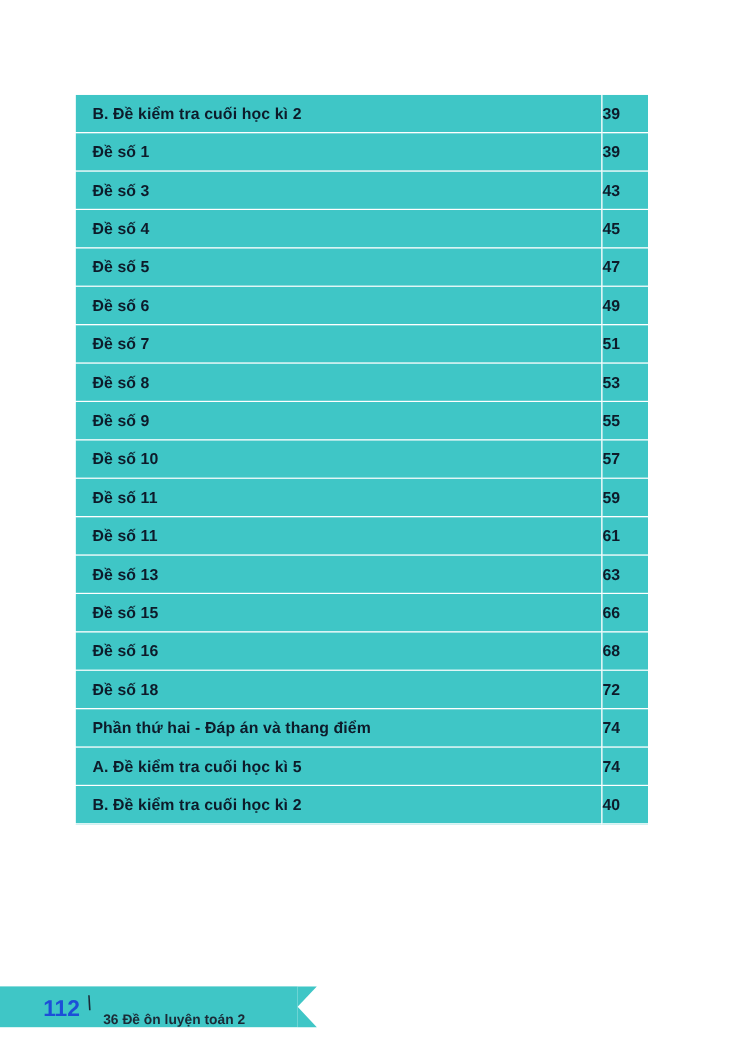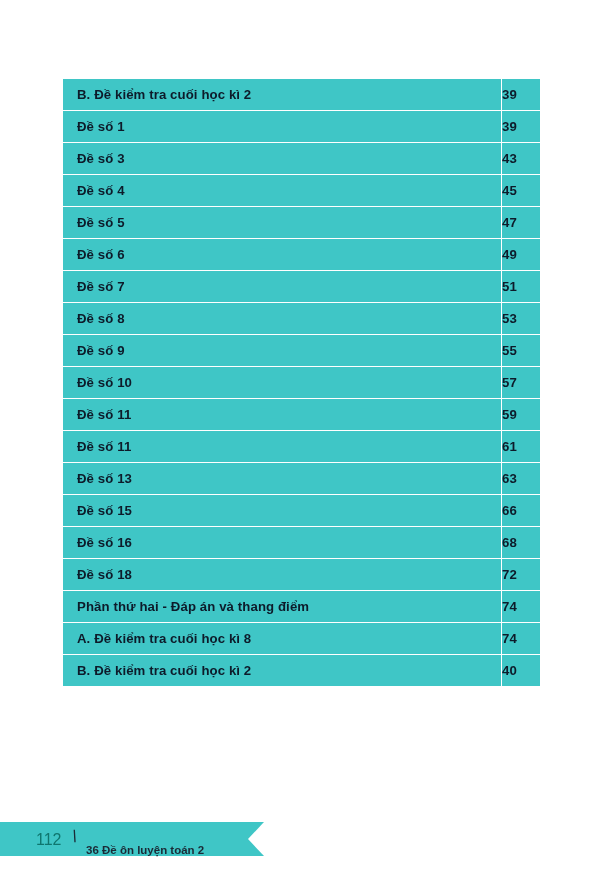--- a/index.html
+++ b/index.html
@@ -67,23 +67,23 @@
     width: 0;
     height: 0;
     border-top: 17px solid #3fc6c6;
     border-bottom: 17px solid #3fc6c6;
     border-right: 16px solid transparent;
   }
   .footer-page {
     position: absolute;
     left: 36px;
     top: 9px;
-    font-size: 16px;
-    font-weight: normal;
-    color: #0f766e;
+    font-size: 19px;
+    font-weight: bold;
+    color: #1d4ed8;
   }
   .footer-slash {
     position: absolute;
     left: 72px;
     top: 5px;
     font-size: 17px;
     color: #1b2a36;
     transform: skewX(-12deg);
   }
   .footer-title {
@@ -164,21 +164,21 @@
         </tr>
         <tr>
           <td class="label-col">Đề số 18</td>
           <td class="page-col">72</td>
         </tr>
         <tr>
           <td class="label-col">Phần thứ hai - Đáp án và thang điểm</td>
           <td class="page-col">74</td>
         </tr>
         <tr>
-          <td class="label-col">A. Đề kiểm tra cuối học kì 8</td>
+          <td class="label-col">A. Đề kiểm tra cuối học kì 5</td>
           <td class="page-col">74</td>
         </tr>
         <tr>
           <td class="label-col">B. Đề kiểm tra cuối học kì 2</td>
           <td class="page-col">40</td>
         </tr>
       </tbody>
   </table>
 
   <div class="footer">

